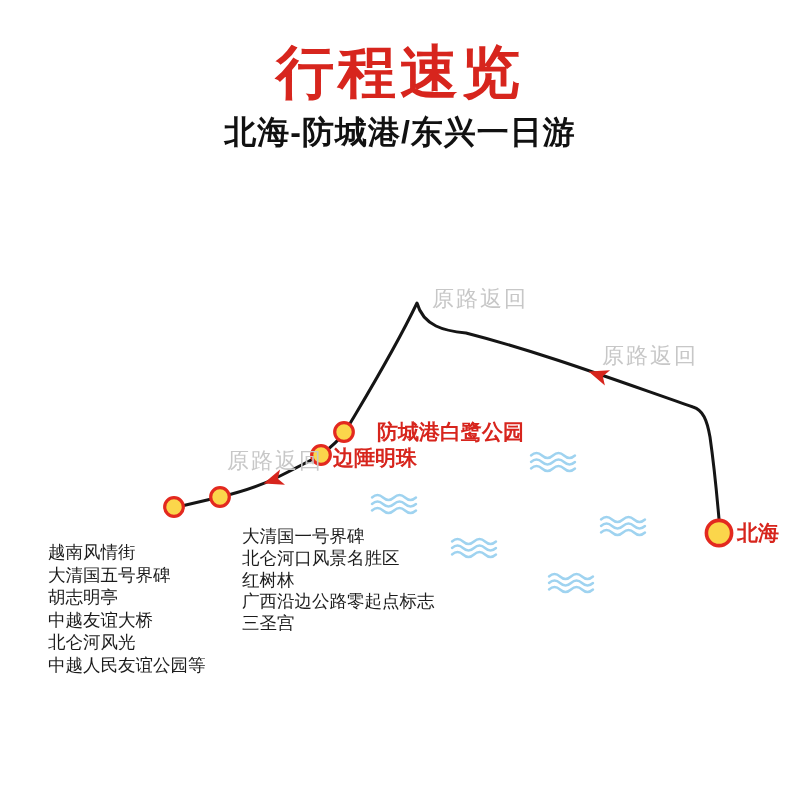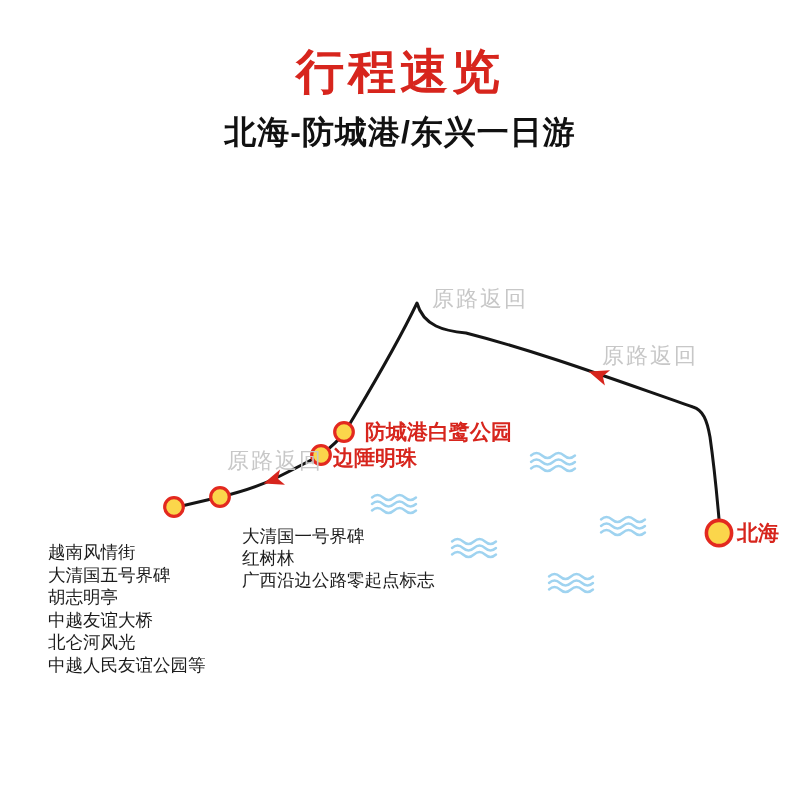--- a/index.html
+++ b/index.html
@@ -1,32 +1,32 @@
 <!DOCTYPE html>
 <html><head>
 <meta charset="utf-8">
 <style>
   html,body{margin:0;padding:0;background:#ffffff;}
   body{width:800px;height:800px;position:relative;overflow:hidden;
        font-family:"Liberation Sans","DejaVu Sans",sans-serif;}
   .stage{position:absolute;inset:0;width:800px;height:800px;background:#ffffff;}
 
   .title{position:absolute;left:0;right:0;top:42px;text-align:center;
-         font-size:48px;line-height:60px;font-weight:bold;color:#D7251D;
+         font-size:58px;line-height:60px;font-weight:bold;color:#D7251D;
          letter-spacing:4px;}
   .subtitle{position:absolute;left:0;right:0;top:117px;text-align:center;
             font-size:32px;line-height:30px;font-weight:bold;color:#111111;
             letter-spacing:1px;}
 
   .map-svg{position:absolute;left:0;top:0;width:800px;height:800px;}
 
   .stop-label{position:absolute;font-size:21px;line-height:21px;font-weight:bold;
               color:#D7251D;white-space:nowrap;}
   .lbl-beihai{left:737px;top:522px;}
-  .lbl-bailu{left:365px;top:421px;}
+  .lbl-bailu{left:377px;top:421px;}
   .lbl-bianchui{left:333px;top:447px;}
   .lbl-zhushan{left:236px;top:499px;}
   .lbl-guomen{left:49px;top:515px;}
 
   .return-label{position:absolute;font-size:22px;line-height:18px;color:#C7C7C7;
                 letter-spacing:2px;white-space:nowrap;}
   .ret-1{left:432px;top:290px;}
   .ret-2{left:602px;top:347px;}
   .ret-3{left:227px;top:452px;}
 
@@ -91,17 +91,19 @@
     <div>越南风情街</div>
     <div>大清国五号界碑</div>
     <div>胡志明亭</div>
     <div>中越友谊大桥</div>
     <div>北仑河风光</div>
     <div>中越人民友谊公园等</div>
   </div>
 
   <div class="poi-list list-zhushan">
     <div>大清国一号界碑</div>
+    <div>北仑河口风景名胜区</div>
     <div>红树林</div>
     <div>广西沿边公路零起点标志</div>
+    <div>三圣宫</div>
   </div>
 
 </div>
 
 </body></html>

